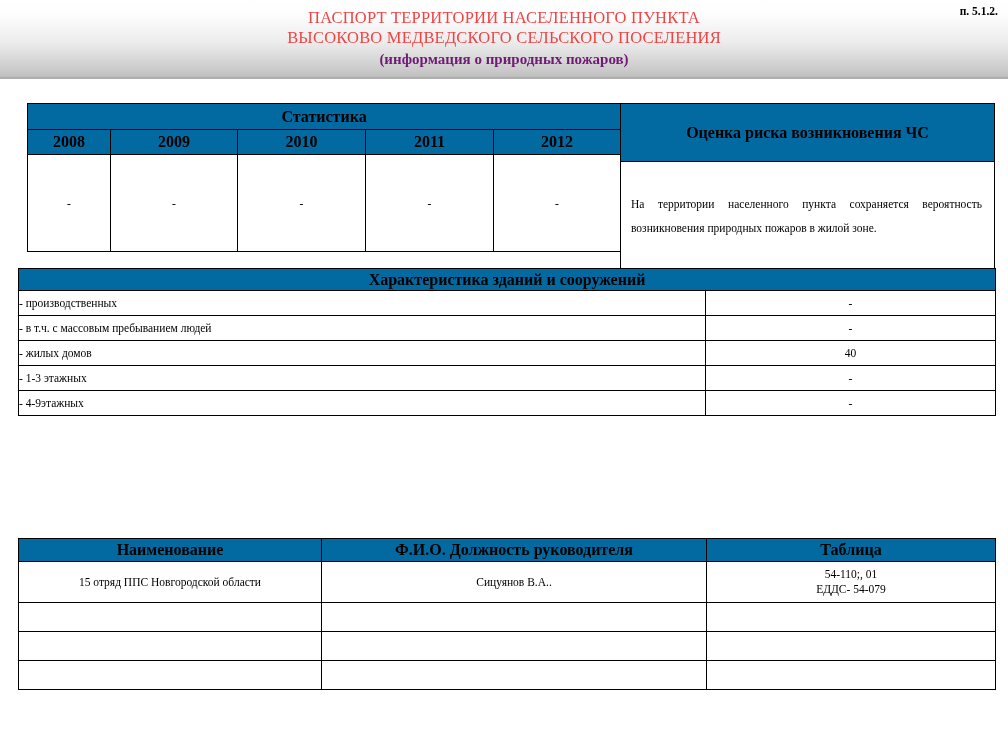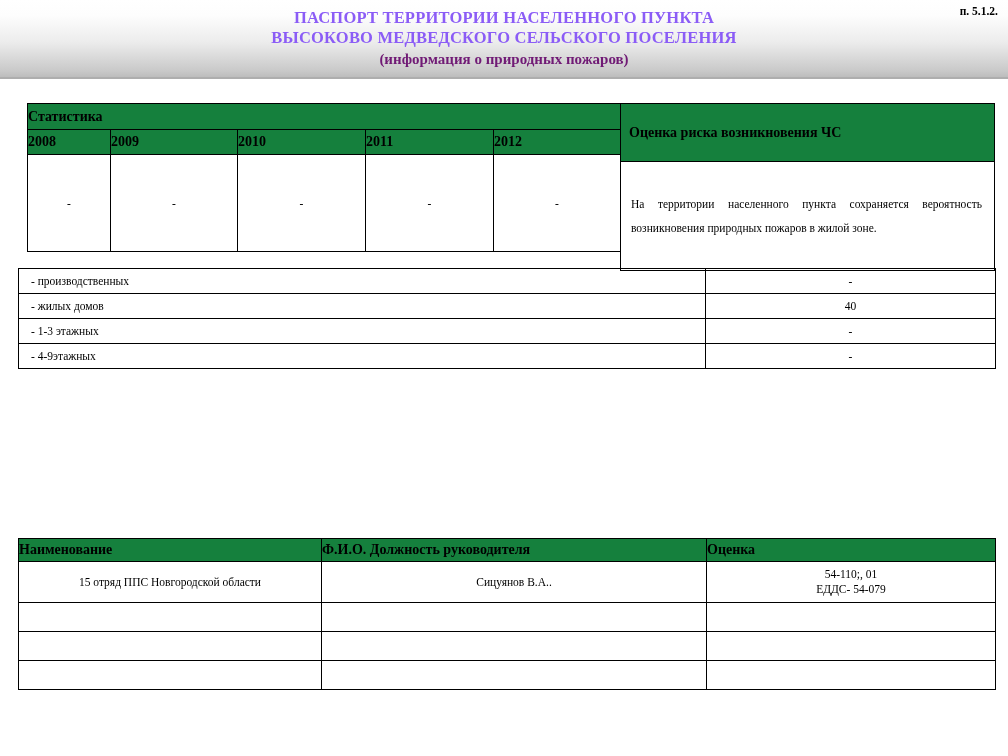--- a/index.html
+++ b/index.html
@@ -32,22 +32,22 @@
   }
   .title-block {
     position: absolute;
     left: 0; top: 8px;
     width: 1008px;
     text-align: center;
     line-height: 20px;
   }
   .title-line {
     font-size: 16.5px;
-    font-weight: bold;
-    color: #8b5cf6;
+    font-weight: normal;
+    color: #ef4444;
     letter-spacing: 0.2px;
     white-space: nowrap;
   }
   .title-sub {
     font-size: 15px;
     font-weight: bold;
     color: #701a75;
     white-space: nowrap;
     margin-top: 1px;
   }
@@ -67,23 +67,24 @@
     table-layout: fixed;
     font-size: 11.5px;
     color: #000000;
   }
   .doc-table td, .doc-table th {
     border: 1px solid #000000;
     padding: 0;
     vertical-align: middle;
   }
   .hdr {
-    background: #15803d;
+    background: #0369a1;
     font-weight: bold;
-    font-size: 14px;
+    text-align: center;
+    font-size: 16px;
   }
 
   
   #stats-table {
     left: 27px;
     top: 103px;
     width: 593px;
   }
   #stats-table .stat-title {
     height: 25px;
@@ -123,21 +124,21 @@
   #buildings-table {
     left: 18px;
     top: 268px;
     width: 977px;
   }
   #buildings-table .b-title {
     height: 21px;
   }
   #buildings-table td.b-label {
     height: 24px;
-    padding-left: 12px;
+    padding-left: 0;
     text-align: left;
     font-size: 11.5px;
   }
   #buildings-table td.b-value {
     text-align: center;
     font-size: 11.5px;
   }
   #buildings-table tr.tall td.b-label {
     height: 44px;
     vertical-align: top;
@@ -232,22 +233,29 @@
   </tr>
 </tbody>
   </table>
 
 <table class="doc-table" id="buildings-table">
   <colgroup>
       <col class="col-split">
       <col class="col-val">
     </colgroup>
   <tbody>
+      <tr>
+    <td class="hdr b-title" colspan="2">Характеристика зданий и сооружений</td>
+  </tr>
   <tr>
     <td class="b-label">- производственных</td>
+    <td class="b-value">-</td>
+  </tr>
+  <tr>
+    <td class="b-label">- в т.ч. с массовым пребыванием людей</td>
     <td class="b-value">-</td>
   </tr>
   <tr>
     <td class="b-label">- жилых домов</td>
     <td class="b-value">40</td>
   </tr>
   <tr>
     <td class="b-label">- 1-3 этажных</td>
     <td class="b-value">-</td>
   </tr>
@@ -261,21 +269,21 @@
 <table class="doc-table" id="calls-table">
   <colgroup>
       <col class="cc-name">
       <col class="cc-chief">
       <col class="cc-phone">
     </colgroup>
   <tbody>
   <tr>
     <td class="hdr c-colhead">Наименование</td>
     <td class="hdr c-colhead">Ф.И.О. Должность руководителя</td>
-    <td class="hdr c-colhead">Оценка</td>
+    <td class="hdr c-colhead">Таблица</td>
   </tr>
   <tr>
     <td class="c-cell">15 отряд ППС Новгородской области</td>
     <td class="c-cell">Сицуянов В.А..</td>
     <td class="c-cell">
       <span class="phone-line">54-110;, 01</span>
       <span class="phone-line">ЕДДС- 54-079</span>
     </td>
   </tr>
   <tr>

